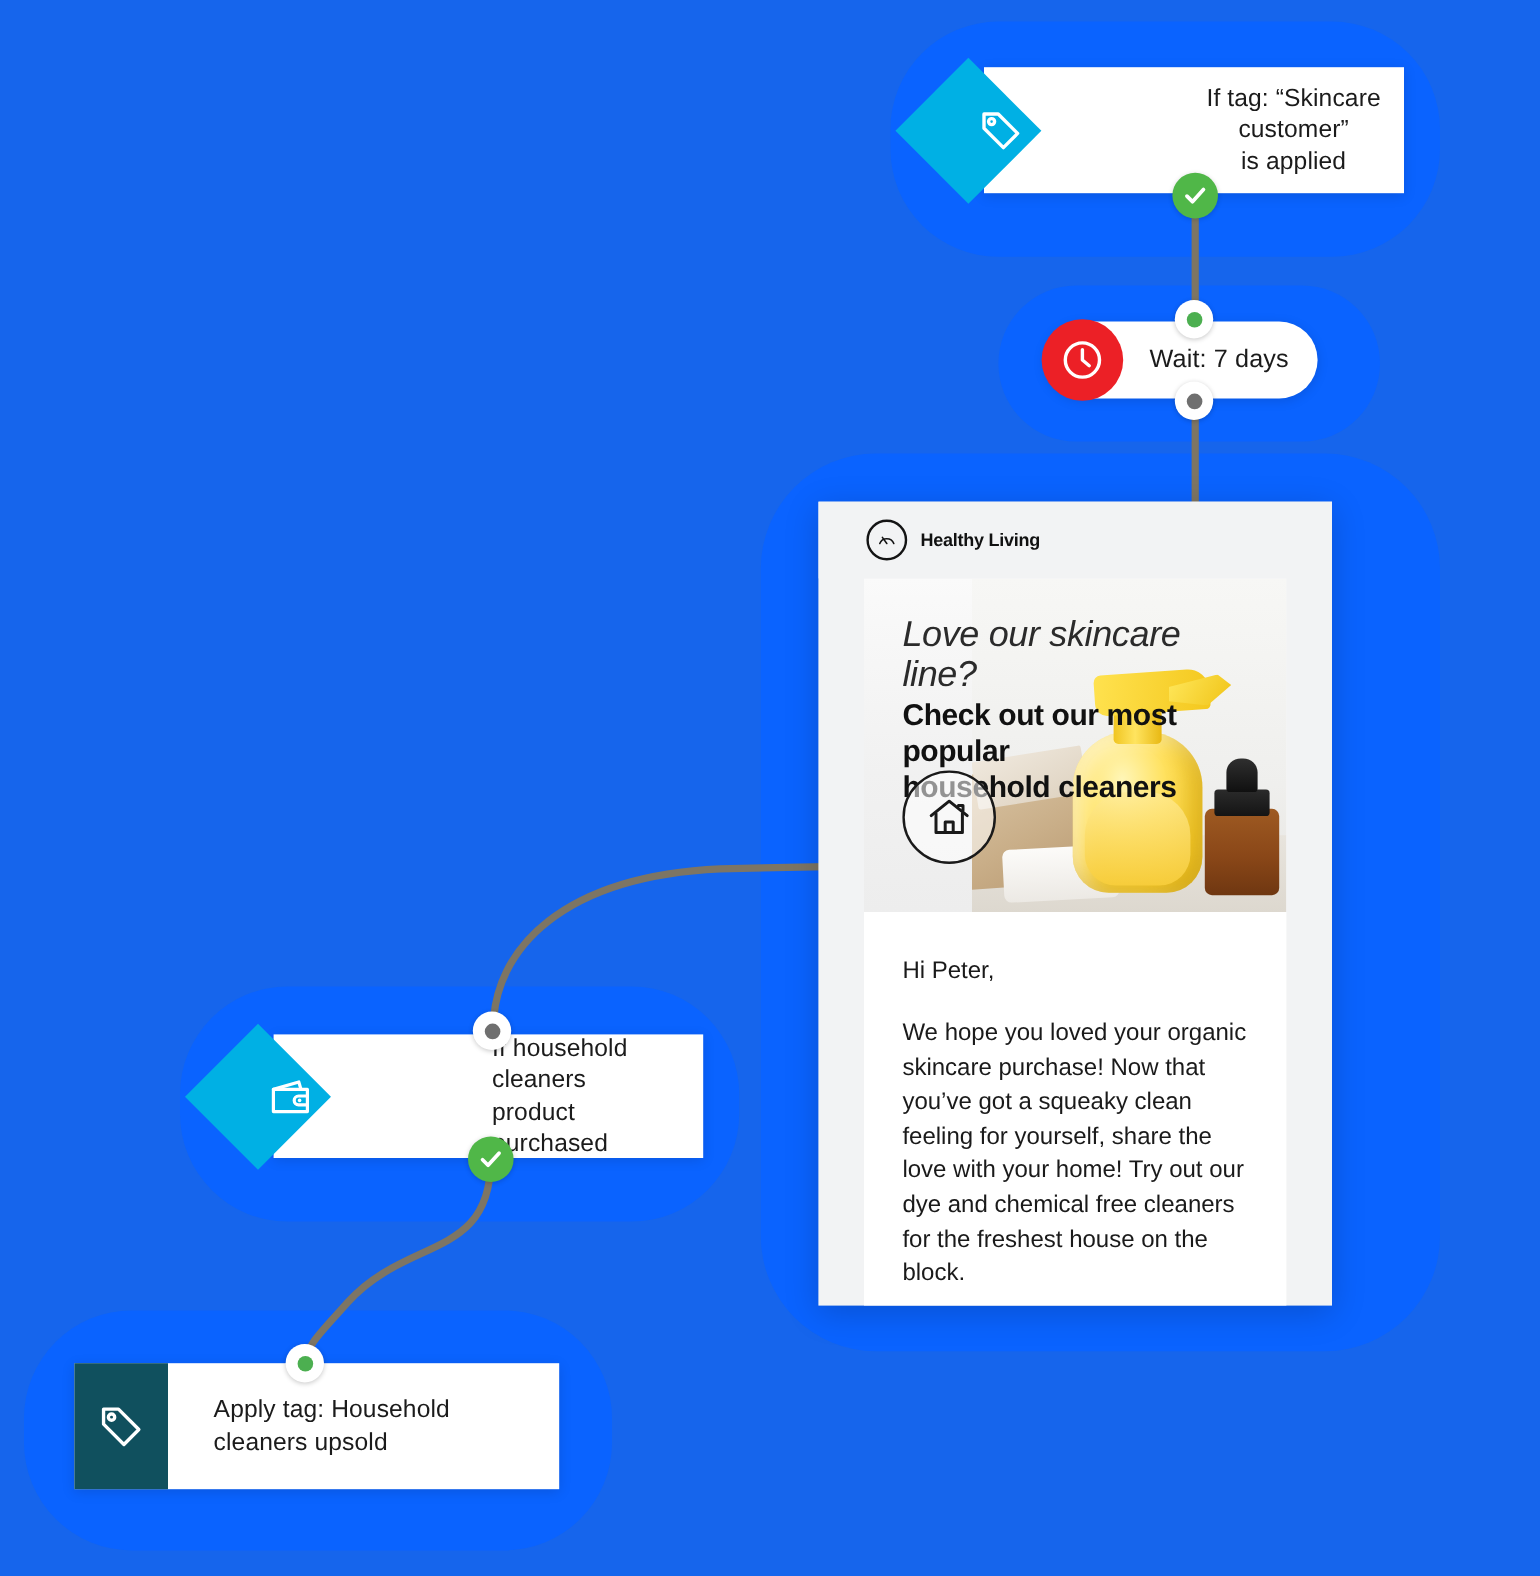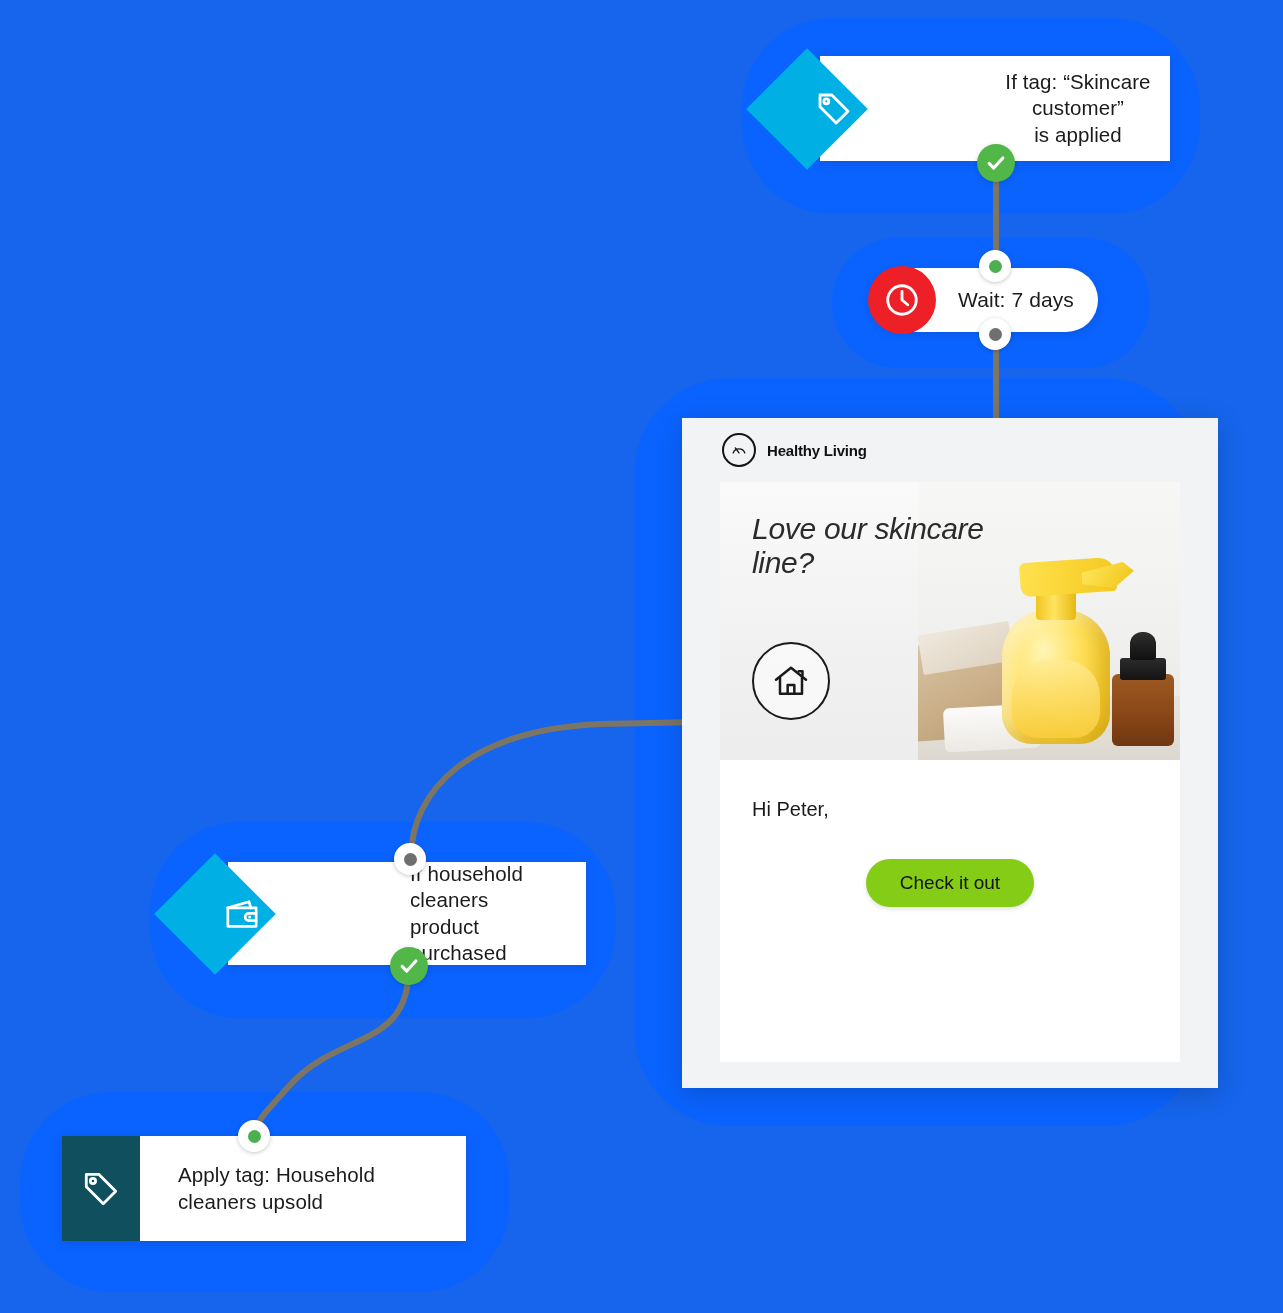--- a/index.html
+++ b/index.html
@@ -76,21 +76,21 @@
   .check svg{width:22px;height:22px;display:block;}
 
   #dot-wait-top{left:979px;top:250px;}
   #dot-wait-bottom{left:979px;top:318px;}
   #dot-cleaners-top{left:394px;top:843px;}
   #dot-applytag-top{left:238px;top:1120px;}
   #check-skincare{left:977px;top:144px;}
   #check-cleaners{left:390px;top:947px;}
 
   
-  #email-card{position:absolute;left:682px;top:418px;width:536px;height:670px;
+  #email-card{position:absolute;left:682px;top:418px;width:428px;height:670px;
               background:#f2f3f4;box-shadow:0 6px 26px rgba(0,0,0,.18);overflow:hidden;}
   .email-brand{height:64px;display:flex;align-items:center;padding-left:40px;gap:11px;background:#f2f3f4;}
   .brand-mark{width:30px;height:30px;border-radius:50%;border:2px solid #141414;
               display:flex;align-items:center;justify-content:center;}
   .brand-mark svg{width:20px;height:20px;display:block;}
   .brand-name{font-size:15px;font-weight:bold;color:#111;letter-spacing:-.2px;}
 
   .email-hero{position:relative;height:278px;margin:0 38px;background:#f4f4f4;overflow:hidden;}
   .hero-bg{position:absolute;inset:0;background:
       linear-gradient(180deg,#fafafa 0%,#f1f1f1 58%,#ededed 100%);}
@@ -228,34 +228,37 @@
         </div>
         <div class="ph-dropper">
           <div class="dr-body"></div>
           <div class="dr-cap"></div>
           <div class="dr-top"></div>
         </div>
       </div>
 
       <div class="hero-text">
         <div class="hl-1">Love our skincare line?</div>
+        <div class="hl-2" style="white-space:pre-line">Check out our most popular
+household cleaners</div>
       </div>
 
       <div class="hero-badge">
         <svg viewBox="0 0 24 24" fill="none" stroke="#1a1a1a" stroke-width="1.5" stroke-linecap="round" stroke-linejoin="round">
           <path d="M3 11.2 L12 4 L21 11.2"></path>
           <path d="M5.4 10.1 V19.6 H18.6 V10.1"></path>
           <path d="M10 19.6 V14.4 H14 V19.6"></path>
           <path d="M16.6 6.1 H18.9 V8.6"></path>
         </svg>
       </div>
     </div>
 
     <div class="email-body">
       <p class="greet">Hi Peter,</p>
+      <p class="para">We hope you loved your organic skincare purchase! Now that you’ve got a squeaky clean feeling for yourself, share the love with your home! Try out our dye and chemical free cleaners for the freshest house on the block.</p>
       <div class="cta-wrap">
         <button class="cta">Check it out</button>
       </div>
     </div>
   </div>
 
   <div class="node" id="node-cleaners">
     <div class="diamond-wrap">
       <div class="diamond"></div>
       <div class="diamond-icon">

